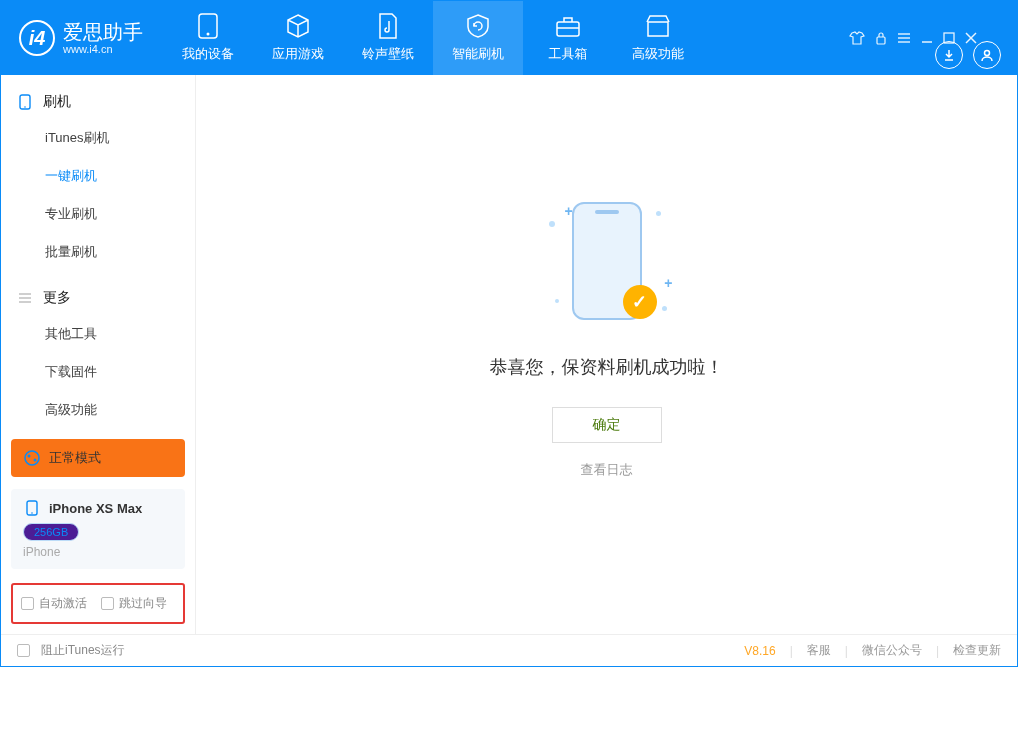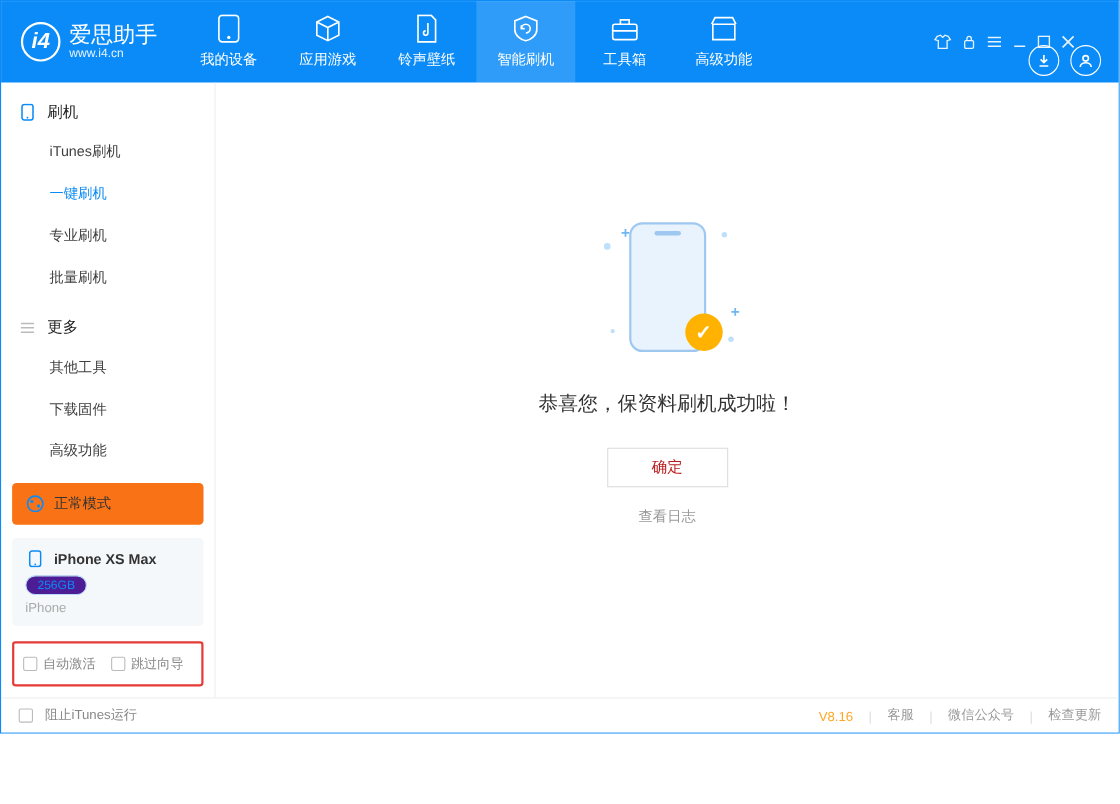--- a/index.html
+++ b/index.html
@@ -42,21 +42,21 @@
 .check-badge { position: absolute; right: 20px; bottom: 12px; width: 34px; height: 34px; background: #ffb300; border-radius: 50%; display: flex; align-items: center; justify-content: center; color: #fff; font-weight: bold; font-size: 18px; }
 .spark { position: absolute; background: #bfe0fb; border-radius: 50%; }
 .s1 { width: 6px; height: 6px; top: 30px; left: 12px; }
 .s2 { width: 5px; height: 5px; top: 20px; right: 16px; }
 .s3 { width: 4px; height: 4px; bottom: 28px; left: 18px; }
 .s4 { width: 5px; height: 5px; bottom: 20px; right: 10px; }
 .plus { position: absolute; color: #6fb6f2; font-size: 14px; font-weight: bold; }
 .p1 { top: 12px; left: 28px; }
 .p2 { bottom: 40px; right: 4px; }
 .success-title { font-size: 18px; color: #333; font-weight: 500; margin-bottom: 28px; }
-.ok-btn { border: 1px solid #ddd; background: #fff; color: #b91c1c; font-size: 14px; padding: 8px 40px; cursor: pointer; margin-bottom: 18px; }
+.ok-btn { border: 1px solid #ddd; background: #fff; color: #4d7c0f; font-size: 14px; padding: 8px 40px; cursor: pointer; margin-bottom: 18px; }
 .log-link { color: #999; font-size: 13px; cursor: pointer; }
 .statusbar { height: 32px; border-top: 1px solid #eee; display: flex; align-items: center; padding: 0 16px; font-size: 12px; color: #999; gap: 14px; }
 .statusbar .cb { margin-right: 6px; }
 .status-right { margin-left: auto; display: flex; align-items: center; gap: 14px; }
 .status-right .divider { color: #ddd; }
 .version { color: #ffa726; }
 .sr-link { cursor: pointer; }
 .dev-icon { width: 18px; height: 18px; margin-right: 8px; display:flex; align-items:center; justify-content:center; }
 .mode-icon svg, .devicon svg { display:block; }
 </style>

